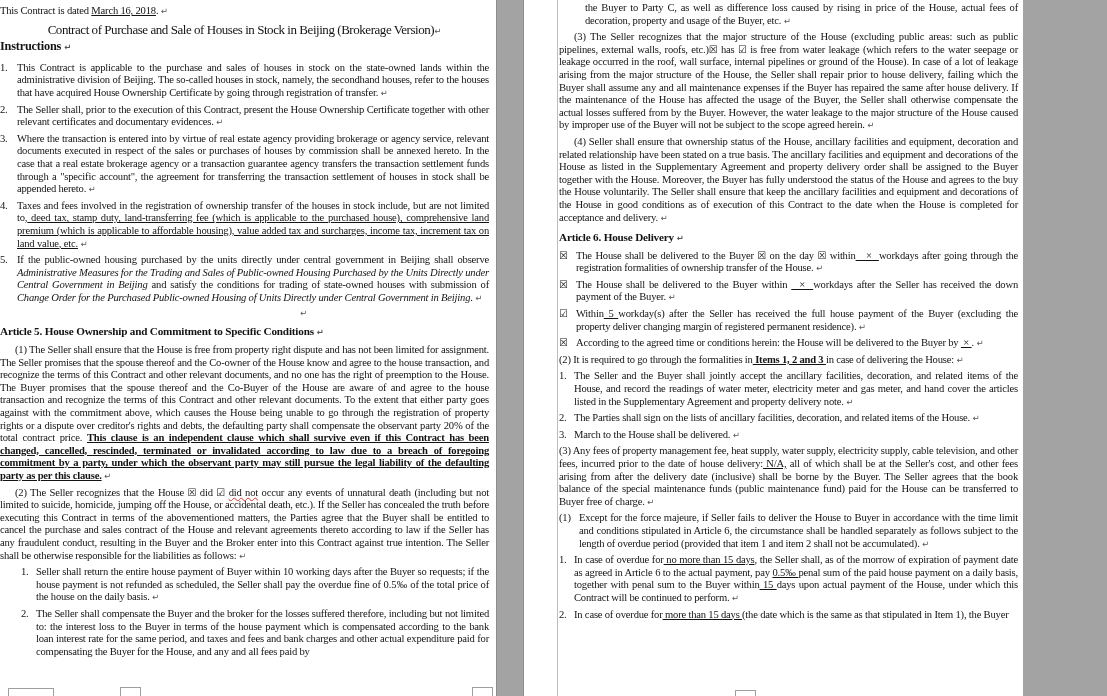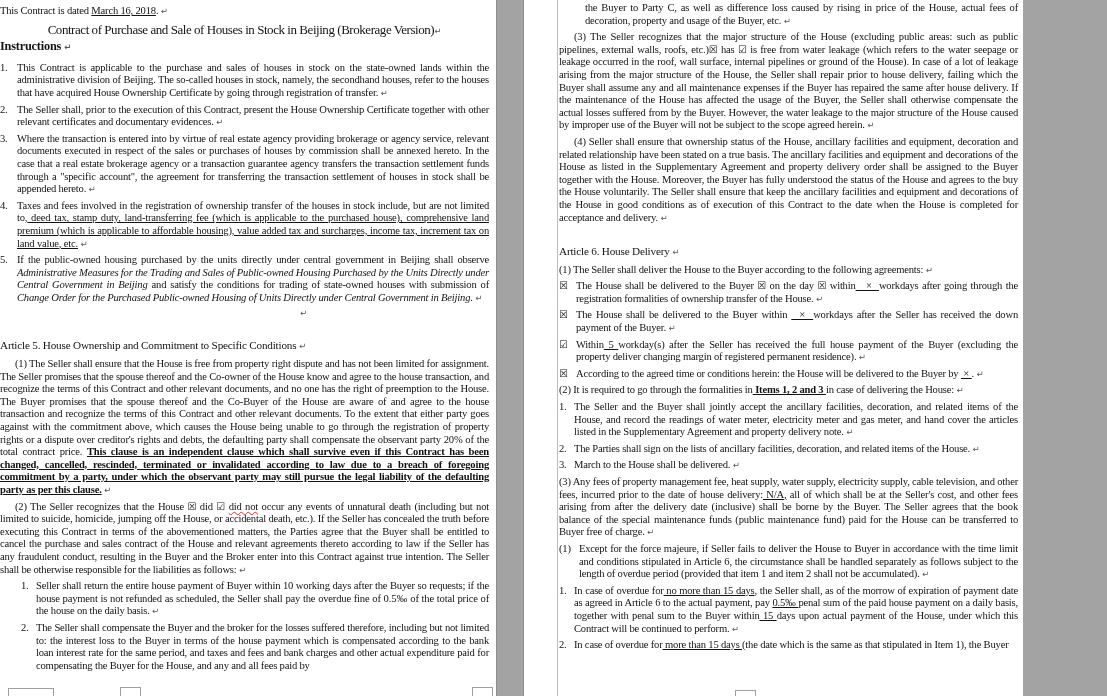--- a/index.html
+++ b/index.html
@@ -23,21 +23,21 @@
   .li2{margin-left:21px}
   .li2 .num{flex:0 0 15px}
   .rli .num{flex:0 0 15px}
   .hli .num{flex:0 0 20px}
   .para .txt{text-indent:15px}
   .pflush .txt{text-indent:0}
   .cont{margin-left:26px}
   .check{display:flex}
   .check .box{flex:0 0 17px;font-family:"DejaVu Sans",sans-serif;font-size:10px;line-height:12.6px}
   .check .txt{flex:1}
-  .heading{font-weight:normal;font-size:11.2px;margin-top:21px;margin-bottom:5px}
+  .heading{font-weight:bold;font-size:11.2px;margin-top:7px;margin-bottom:5px}
   .title{font-weight:normal;font-size:13px;letter-spacing:-0.45px;margin:3px 0 3px}
   .title .txt{text-align:center;text-indent:0}
   .subtitle{font-weight:bold;font-size:12.3px;margin-bottom:8px}
   .subtitle .txt{text-align:left;text-indent:0}
   .dateline{margin-bottom:6px}
   .pmline{height:10px;line-height:10px;margin-bottom:6px}
   .pmline .txt{text-align:left;text-indent:300px}
 
   .r-u{text-decoration:underline}
   .r-i{font-style:italic}
@@ -106,23 +106,20 @@
     </div>
     <div class="blk para">
       <span class="txt"><span>(3) The Seller recognizes that the major structure of the House (excluding public areas: such as public pipelines, external walls, roofs, etc.)</span><span class="r-cb">☒</span><span> has </span><span class="r-cb">☑</span><span> is free from water leakage (which refers to the water seepage or leakage occurred in the roof, wall surface, internal pipelines or ground of the House). In case of a lot of leakage arising from the major structure of the House, the Seller shall repair prior to house delivery, failing which the Buyer shall assume any and all maintenance expenses if the Buyer has repaired the same after house delivery. If the maintenance of the House has affected the usage of the Buyer, the Seller shall otherwise compensate the actual losses suffered from by the Buyer. However, the water leakage to the major structure of the House caused by improper use of the Buyer will not be subject to the scope agreed herein. </span><span class="r-pm">↵</span></span>
     </div>
     <div class="blk para">
       <span class="txt"><span>(4) Seller shall ensure that ownership status of the House, ancillary facilities and equipment, decoration and related relationship have been stated on a true basis. The ancillary facilities and equipment and decorations of the House as listed in the Supplementary Agreement and property delivery order shall be assigned to the Buyer together with the House. Moreover, the Buyer has fully understood the status of the House and agrees to the buy the House voluntarily. The Seller shall ensure that keep the ancillary facilities and equipment and decorations of the House in good conditions as of execution of this Contract to the date when the House is completed for acceptance and delivery. </span><span class="r-pm">↵</span></span>
     </div>
     <div class="blk heading">
       <span class="txt"><span>Article 6. House Delivery </span><span class="r-pm">↵</span></span>
     </div>
-    <div class="blk pflush">
-      <span class="txt"><span>(1) The Seller shall deliver the House to the Buyer according to the following agreements: </span><span class="r-pm">↵</span></span>
-    </div>
     <div class="blk check">
       <span class="box">☒</span>
       <span class="txt"><span>The House shall be delivered to the Buyer </span><span class="r-cb">☒</span><span> on the day </span><span class="r-cb">☒</span><span> within</span><span class="r-u">&nbsp;&nbsp;&nbsp;×&nbsp;&nbsp;</span><span>workdays after going through the registration formalities of ownership transfer of the House. </span><span class="r-pm">↵</span></span>
     </div>
     <div class="blk check">
       <span class="box">☒</span>
       <span class="txt"><span>The House shall be delivered to the Buyer within </span><span class="r-u">&nbsp;&nbsp;×&nbsp;&nbsp;</span><span>workdays after the Seller has received the down payment of the Buyer. </span><span class="r-pm">↵</span></span>
     </div>
     <div class="blk check">
       <span class="box">☑</span>

